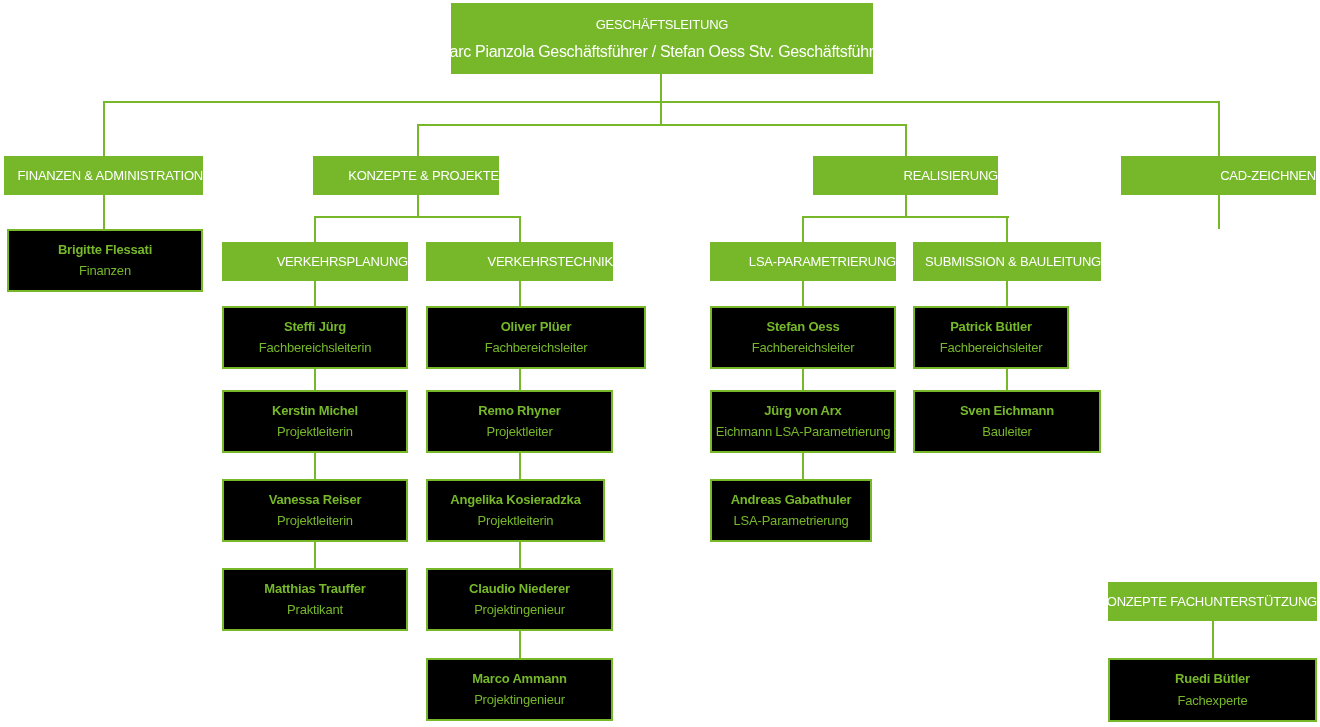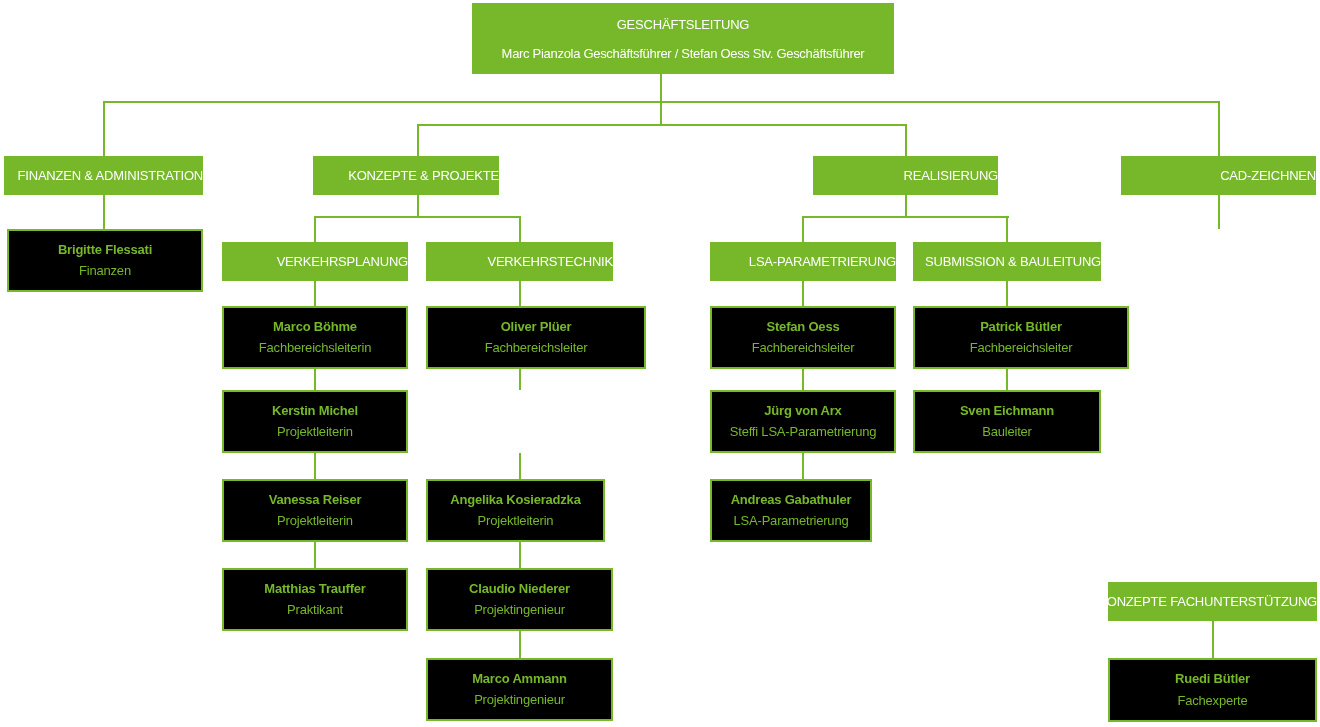--- a/index.html
+++ b/index.html
@@ -3,26 +3,26 @@
 <meta charset="utf-8">
 <style>
   :root { --green: #76b82a; }
   html, body { margin: 0; padding: 0; background: #ffffff; }
   body { width: 1320px; height: 727px; font-family: "Liberation Sans", sans-serif; }
   .canvas { position: relative; width: 1320px; height: 727px; background: #fff; overflow: hidden; }
 
   .line { position: absolute; background: var(--green); }
 
   .rootbox {
-    position: absolute; left: 472px; top: 3px; width: 422px; height: 71px;
+    position: absolute; left: 451px; top: 3px; width: 422px; height: 71px;
     background: var(--green); color: #fff; box-sizing: border-box;
     display: flex; flex-direction: column; align-items: center; justify-content: space-between;
     padding: 14px 4px 13px; font-size: 13px; letter-spacing: -0.2px; text-align: center;
   }
-  .rootbox .sub { font-size: 13px; letter-spacing: -0.3px; white-space: nowrap; }
+  .rootbox .sub { font-size: 16px; letter-spacing: -0.3px; white-space: nowrap; }
 
   .hdr {
     position: absolute; height: 39px; background: var(--green); color: #fff;
     display: flex; align-items: center; justify-content: flex-end;
     font-size: 13px; letter-spacing: -0.2px; white-space: nowrap; text-align: center;
   }
 
   .person {
     position: absolute; height: 63px; box-sizing: border-box;
     background: #000000; border: 2px solid var(--green); color: var(--green);
@@ -102,67 +102,71 @@
   <div class="hdr" style="left:1108px;top:582px;width:209px">
     <span>KONZEPTE FACHUNTERSTÜTZUNG</span>
   </div>
 
   <div class="person" style="left:7px;top:229px;width:196px">
     <div class="name">Brigitte Flessati</div>
     <div class="role">Finanzen</div>
   </div>
 
   <div class="person" style="left:222px;top:306px;width:186px">
-    <div class="name">Marco Böhme</div>
+    <div class="name">Steffi Jürg</div>
     <div class="role">Fachbereichsleiterin</div>
   </div>
   <div class="person" style="left:222px;top:390px;width:186px">
     <div class="name">Kerstin Michel</div>
     <div class="role">Projektleiterin</div>
   </div>
   <div class="person" style="left:222px;top:479px;width:186px">
     <div class="name">Vanessa Reiser</div>
     <div class="role">Projektleiterin</div>
   </div>
   <div class="person" style="left:222px;top:568px;width:186px">
     <div class="name">Matthias Trauffer</div>
     <div class="role">Praktikant</div>
   </div>
 
   <div class="person" style="left:426px;top:306px;width:220px">
     <div class="name">Oliver Plüer</div>
     <div class="role">Fachbereichsleiter</div>
+  </div>
+  <div class="person" style="left:426px;top:390px;width:187px">
+    <div class="name">Remo Rhyner</div>
+    <div class="role">Projektleiter</div>
   </div>
   <div class="person" style="left:426px;top:479px;width:179px">
     <div class="name">Angelika Kosieradzka</div>
     <div class="role">Projektleiterin</div>
   </div>
   <div class="person" style="left:426px;top:568px;width:187px">
     <div class="name">Claudio Niederer</div>
     <div class="role">Projektingenieur</div>
   </div>
   <div class="person" style="left:426px;top:658px;width:187px">
     <div class="name">Marco Ammann</div>
     <div class="role">Projektingenieur</div>
   </div>
 
   <div class="person" style="left:710px;top:306px;width:186px">
     <div class="name">Stefan Oess</div>
     <div class="role">Fachbereichsleiter</div>
   </div>
   <div class="person" style="left:710px;top:390px;width:186px">
     <div class="name">Jürg von Arx</div>
-    <div class="role">Steffi LSA-Parametrierung</div>
+    <div class="role">Eichmann LSA-Parametrierung</div>
   </div>
   <div class="person" style="left:710px;top:479px;width:162px">
     <div class="name">Andreas Gabathuler</div>
     <div class="role">LSA-Parametrierung</div>
   </div>
 
-  <div class="person" style="left:913px;top:306px;width:216px">
+  <div class="person" style="left:913px;top:306px;width:156px">
     <div class="name">Patrick Bütler</div>
     <div class="role">Fachbereichsleiter</div>
   </div>
   <div class="person" style="left:913px;top:390px;width:188px">
     <div class="name">Sven Eichmann</div>
     <div class="role">Bauleiter</div>
   </div>
 
   <div class="person" style="left:1108px;top:658px;width:209px;height:64px">
     <div class="name">Ruedi Bütler</div>

